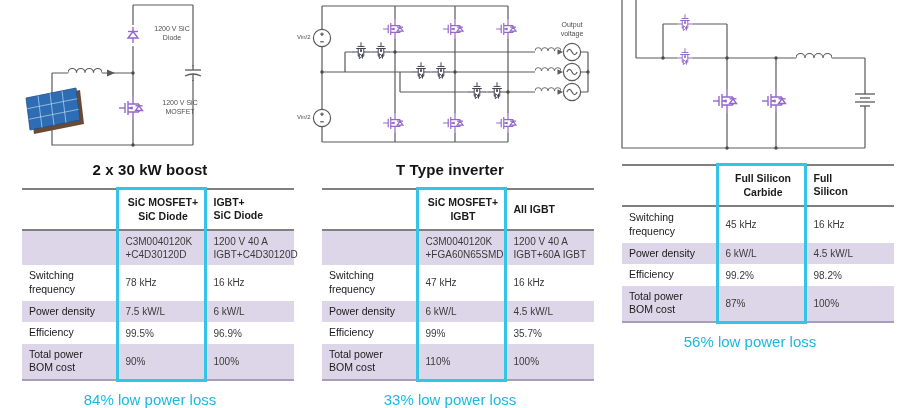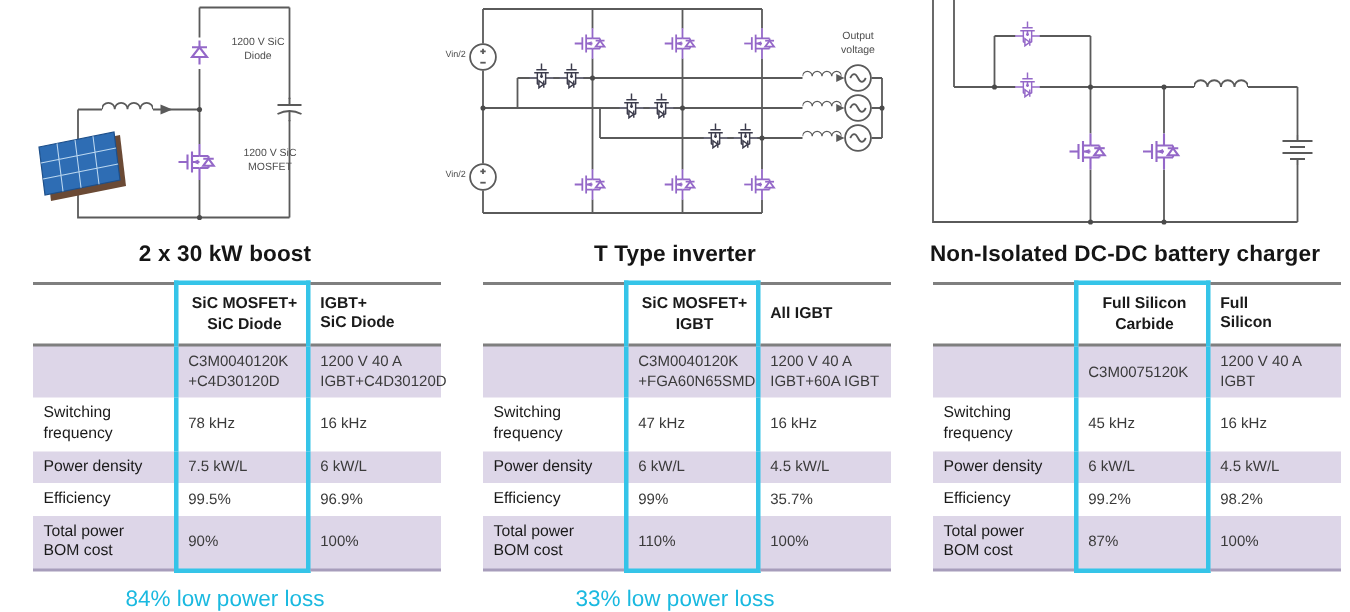--- a/index.html
+++ b/index.html
@@ -324,42 +324,35 @@
         <use href="#nmos" x="161" y="88" width="26" height="26" class="purple"></use>
         <use href="#ind-h" x="196" y="49" width="36" height="10" class="wirecol"></use>
         <use href="#battery" x="253" y="90" width="24" height="20" class="wirecol"></use>
         <circle class="dot" cx="63" cy="58" r="1.7"></circle>
           <circle class="dot" cx="127" cy="58" r="1.7"></circle>
         <circle class="dot" cx="176" cy="58" r="1.7"></circle>
           <circle class="dot" cx="127" cy="148" r="1.7"></circle>
         <circle class="dot" cx="176" cy="148" r="1.7"></circle>
       </svg>
     </div>
-    <div class="title">Non-Isolated DC-DC battery charger</div>
     <div class="tblwrap">
       <table class="cmp">
         <colgroup>
             <col style="width:95px">
             <col style="width:88px">
             <col style="width:89px">
           </colgroup>
         <tbody>
             <tr class="hdr">
           <td></td>
           <td class="hl">Full Silicon
 Carbide</td>
           <td>Full
 Silicon</td>
         </tr>
-        <tr class="lav">
-          <td></td>
-          <td class="hl">C3M0075120K</td>
-          <td>1200 V 40 A
-IGBT</td>
-        </tr>
         <tr>
           <td class="lbl">Switching
 frequency</td>
           <td class="hl">45 kHz</td>
           <td>16 kHz</td>
         </tr>
         <tr class="lav">
           <td class="lbl">Power density</td>
           <td class="hl">6 kW/L</td>
           <td>4.5 kW/L</td>
@@ -371,15 +364,16 @@
         </tr>
         <tr class="lav last">
           <td class="lbl">Total power
 BOM cost</td>
           <td class="hl">87%</td>
           <td>100%</td>
         </tr>
       </tbody>
         </table>
     </div>
+    <div class="caption">56% low power loss</div>
   </section>
 
 </div>
 
 </body></html>

